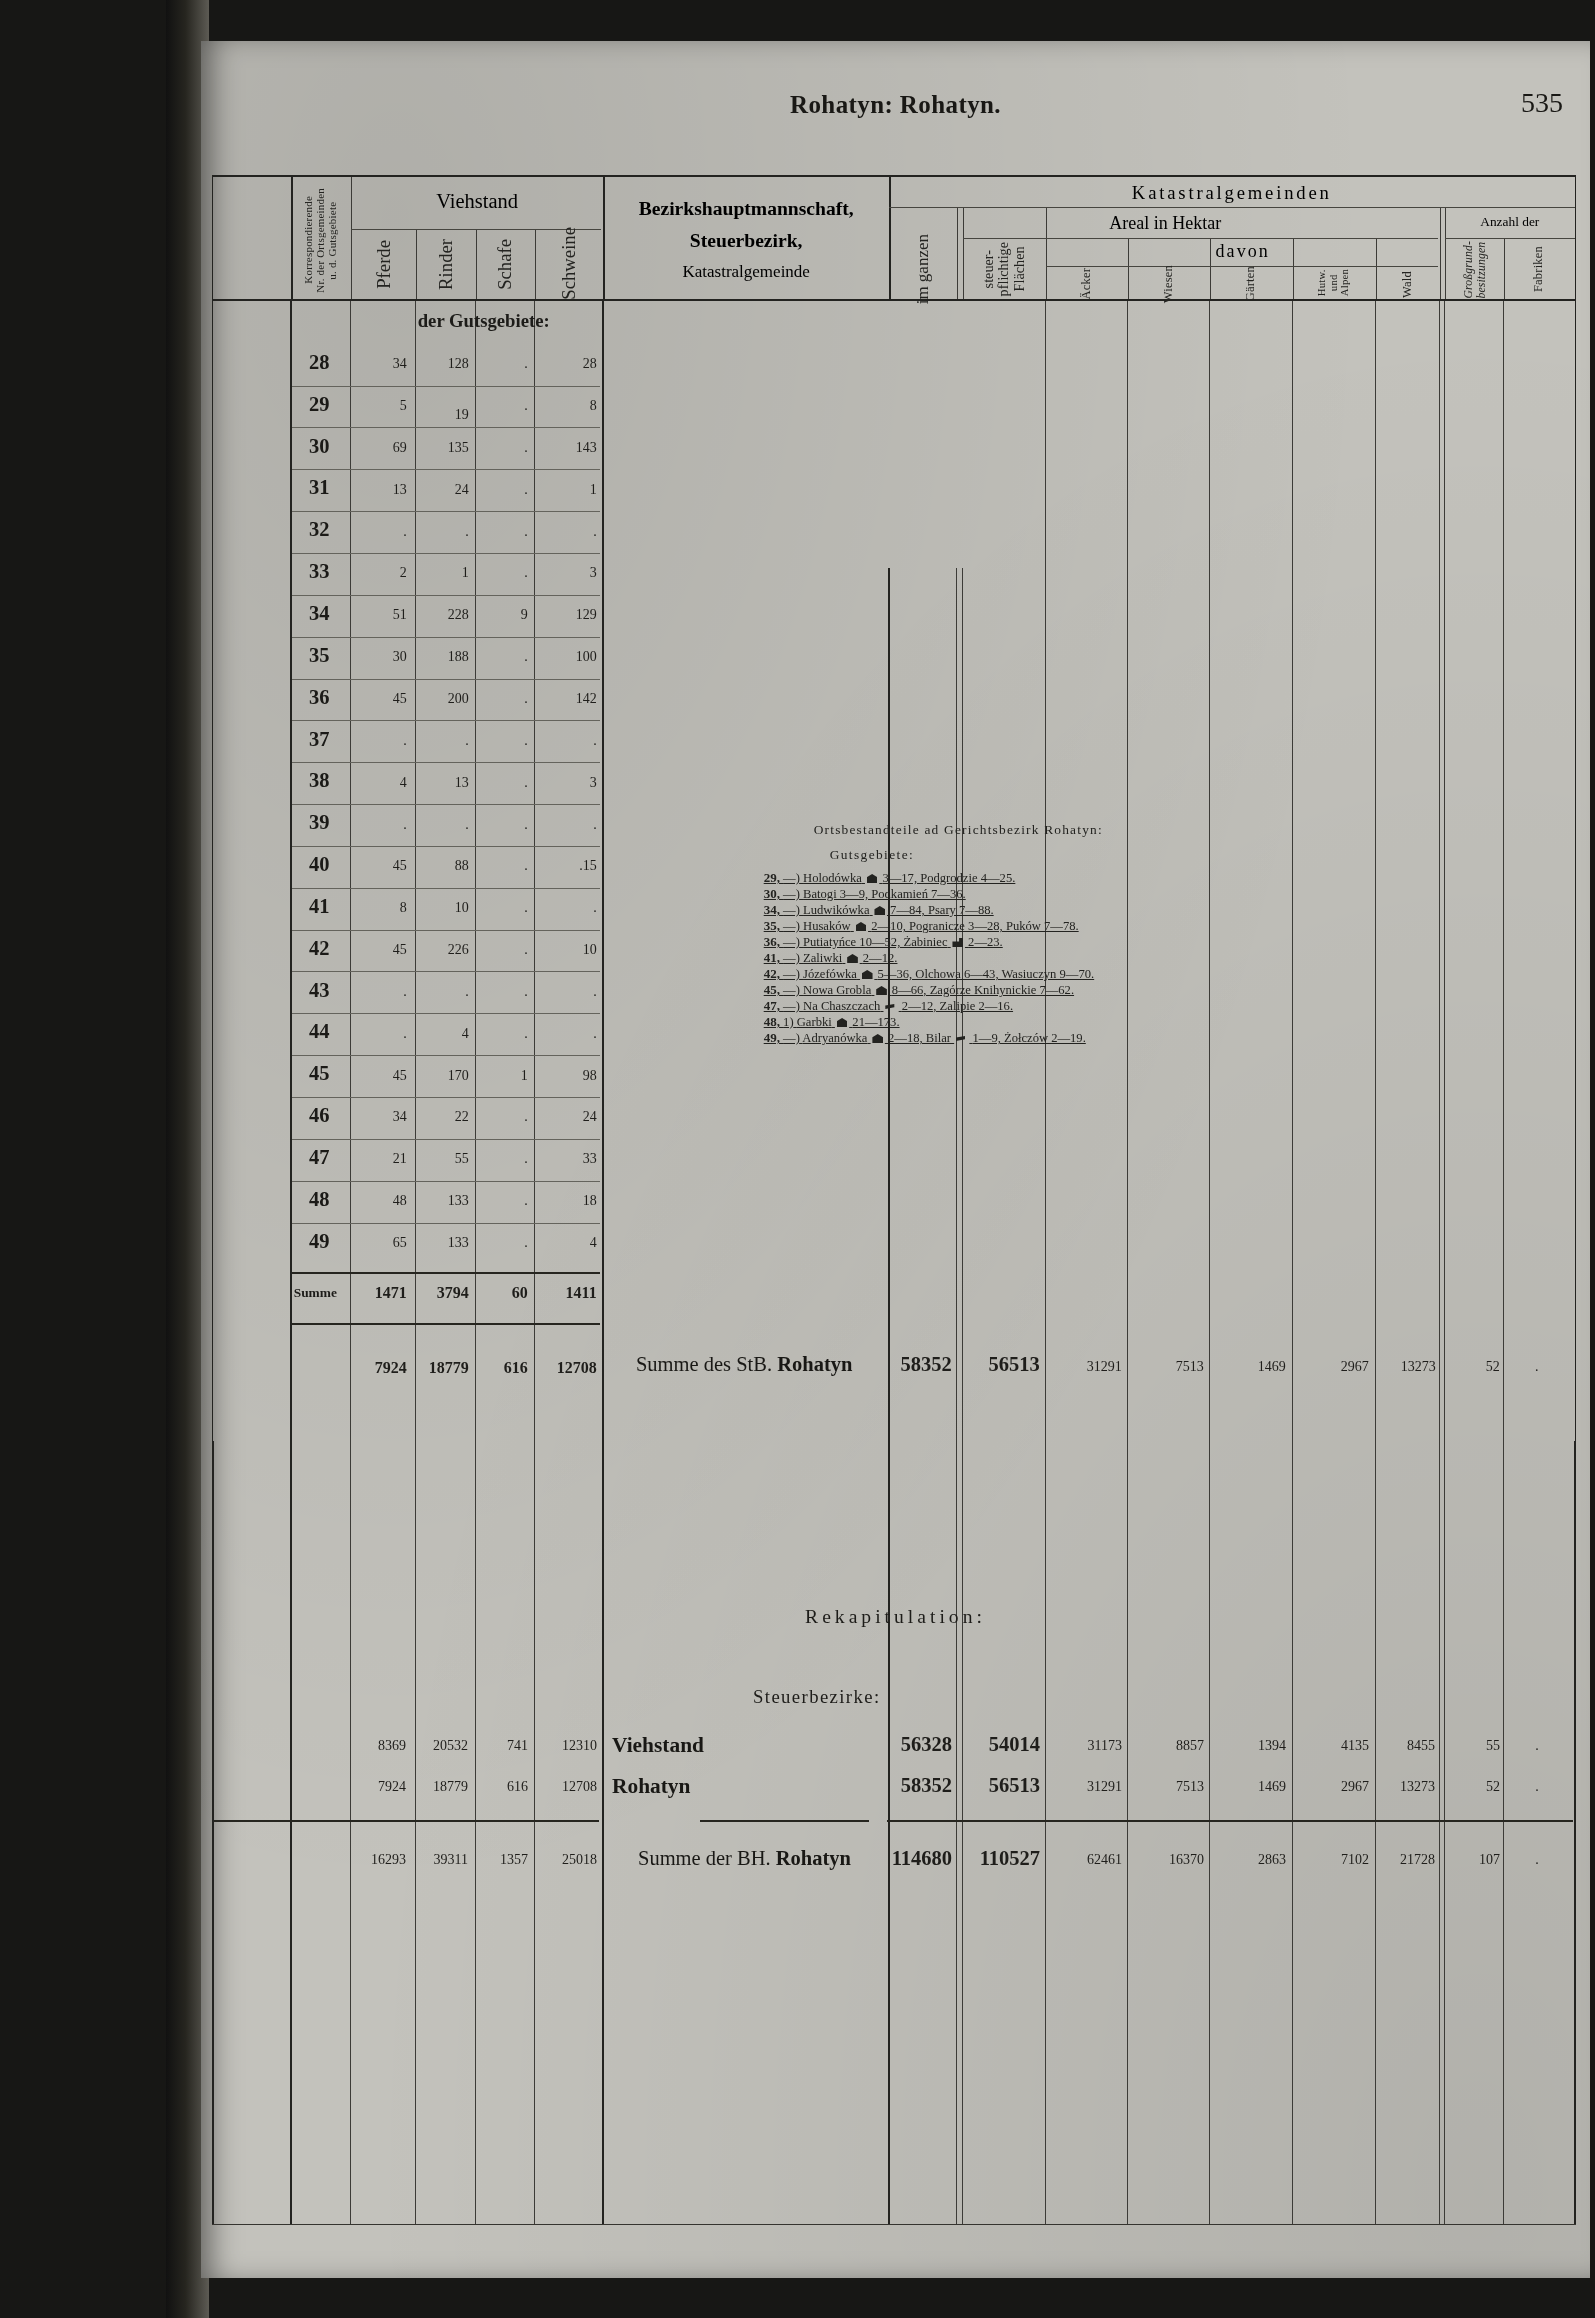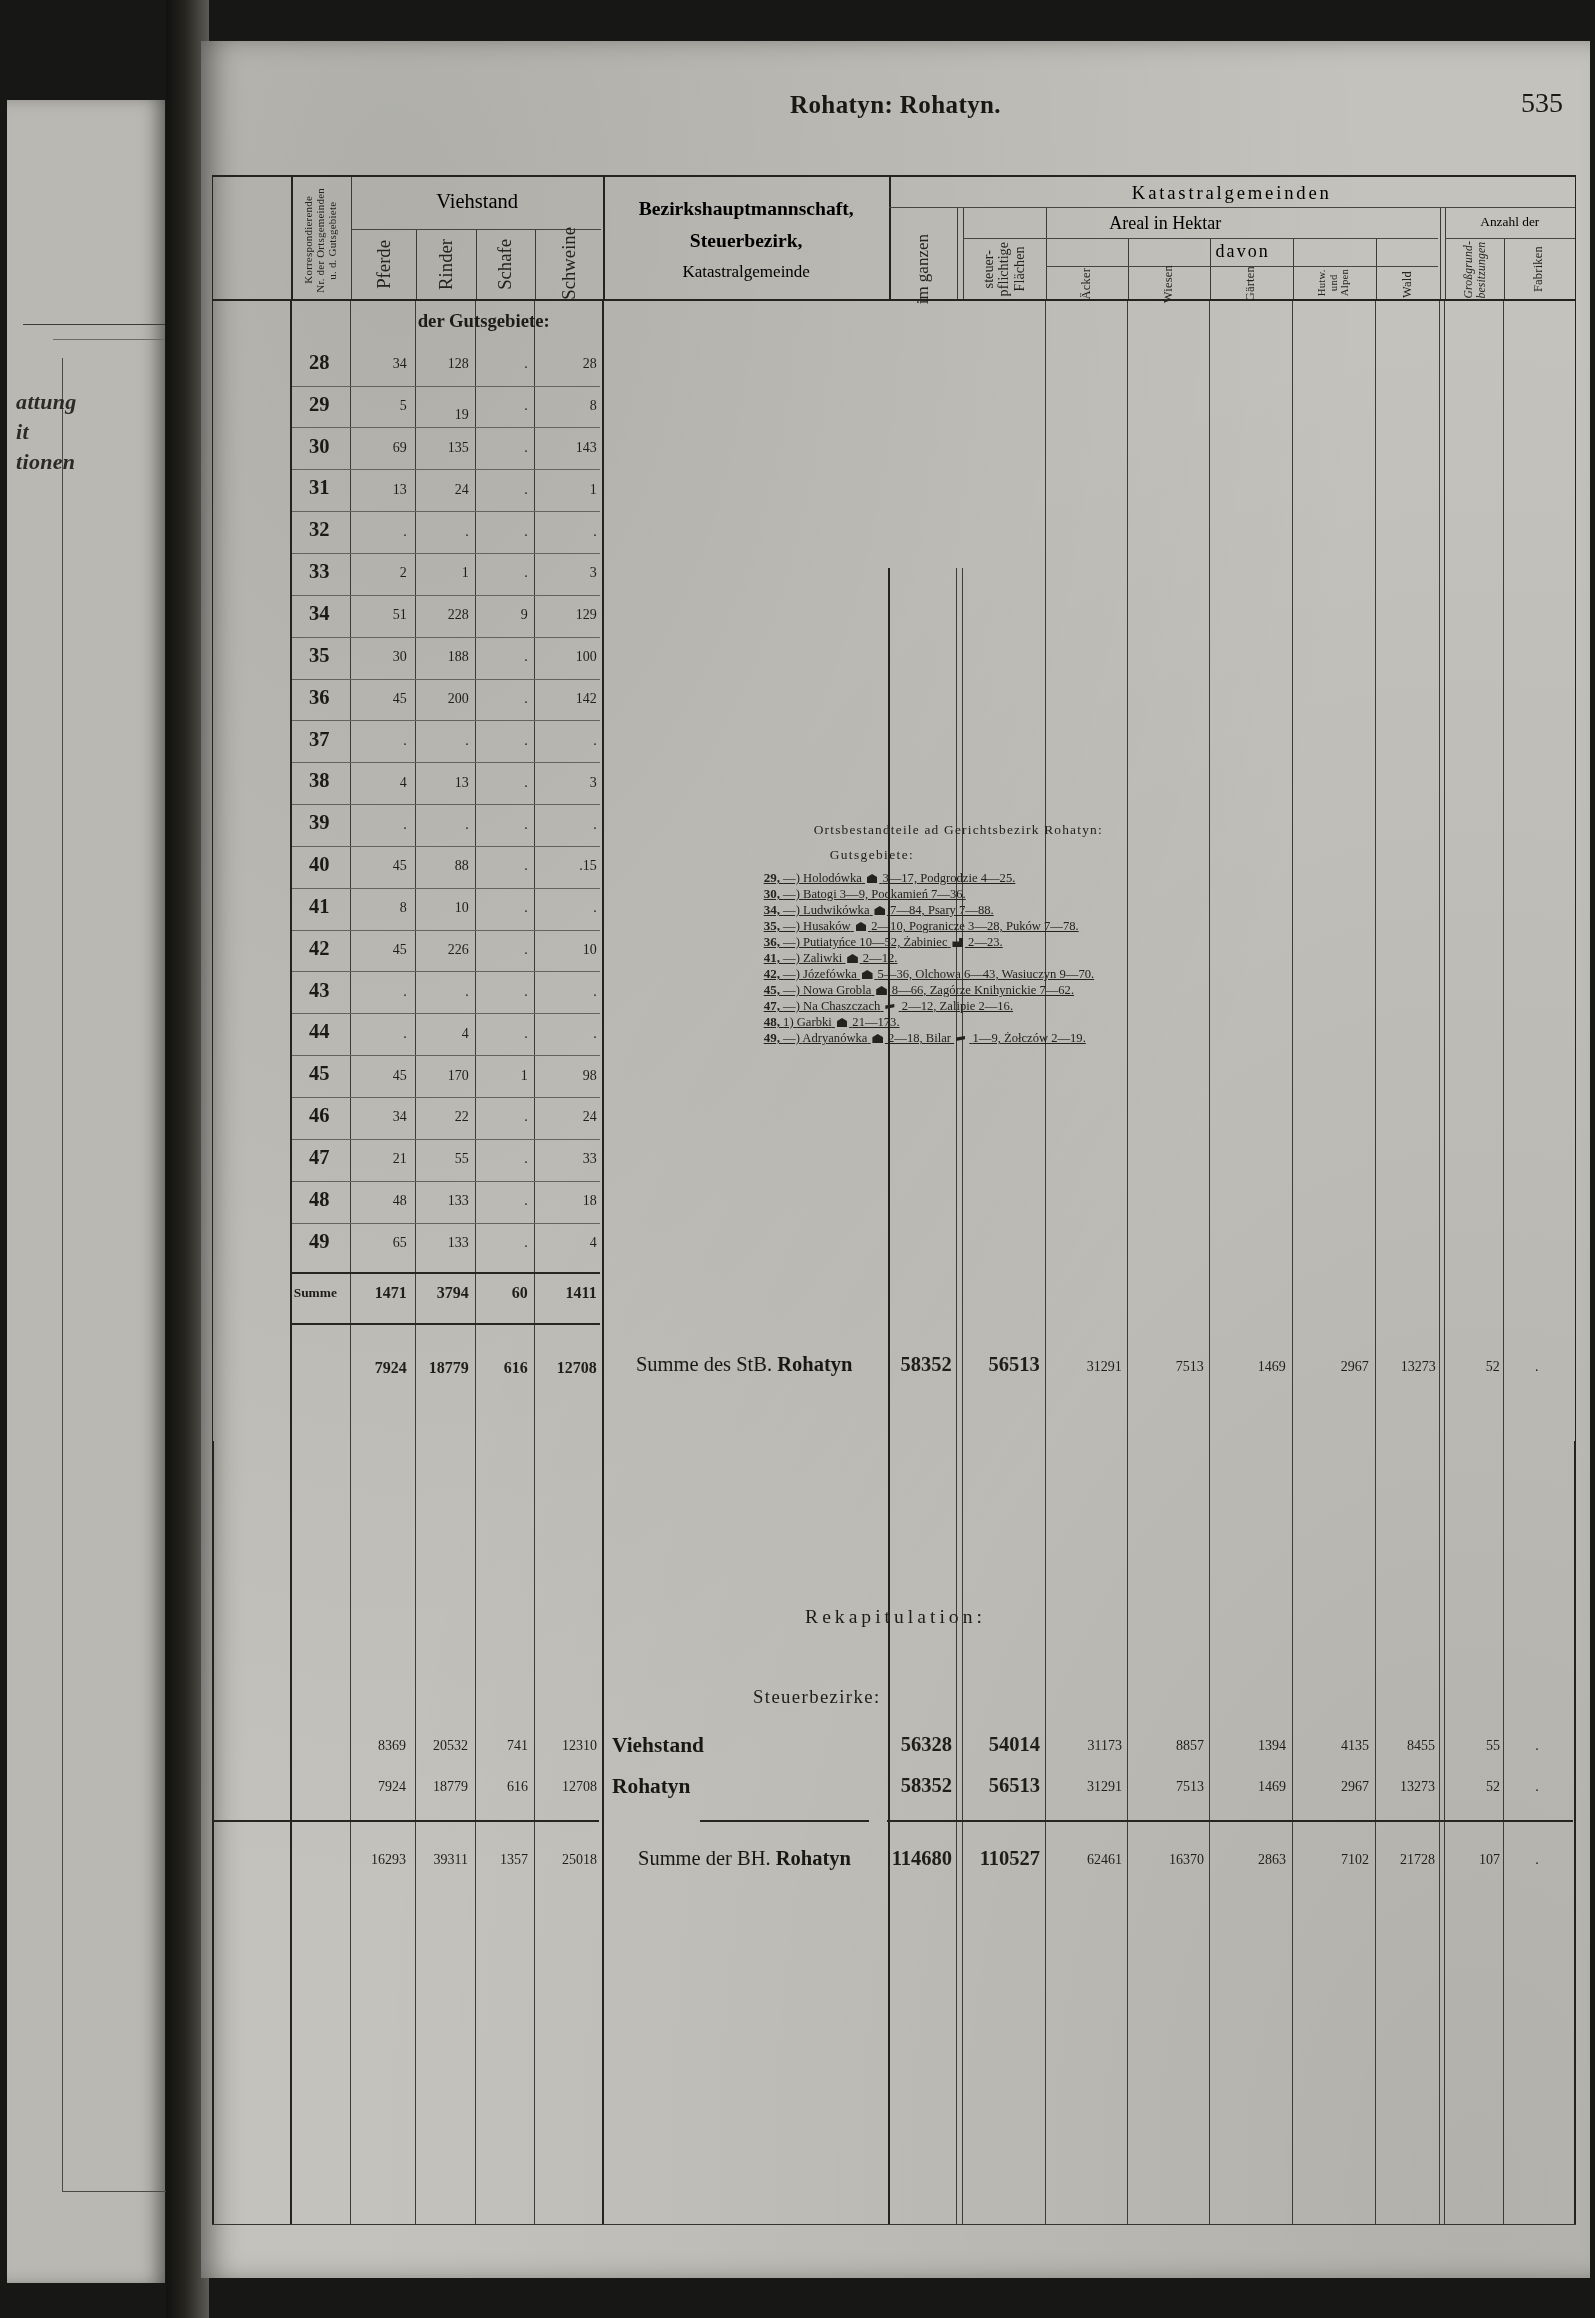--- a/index.html
+++ b/index.html
@@ -198,30 +198,20 @@
   }
 
   
   .tailrules { position:absolute; left:10.7px; top:1400px; width:1364px; height:784px; }
 </style>
 </head>
 <body>
 
 <div id="scan">
 
-  <div class="facing-page">
-    <div class="fp-rule"></div>
-    <div class="fp-rule2"></div>
-    <div class="fp-box"></div>
-    <div class="fp-text">
-      <div>attung</div>
-      <div>it</div>
-      <div>tionen</div>
-    </div>
-  </div>
 
   <div class="gutter"></div>
 
   <div class="main-page">
     <div class="paper-tint"></div>
 
     <div class="page-head">
       <div class="page-title">Rohatyn: Rohatyn.</div>
       <div class="page-number">535</div>
     </div>

